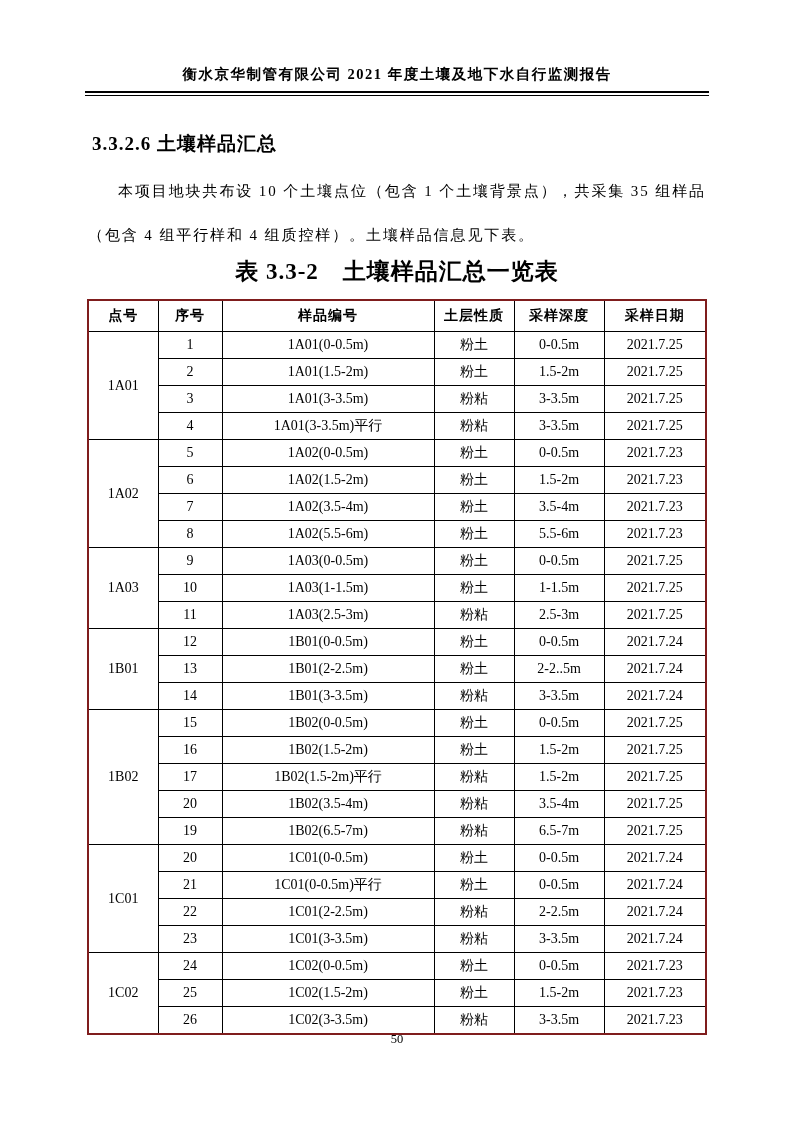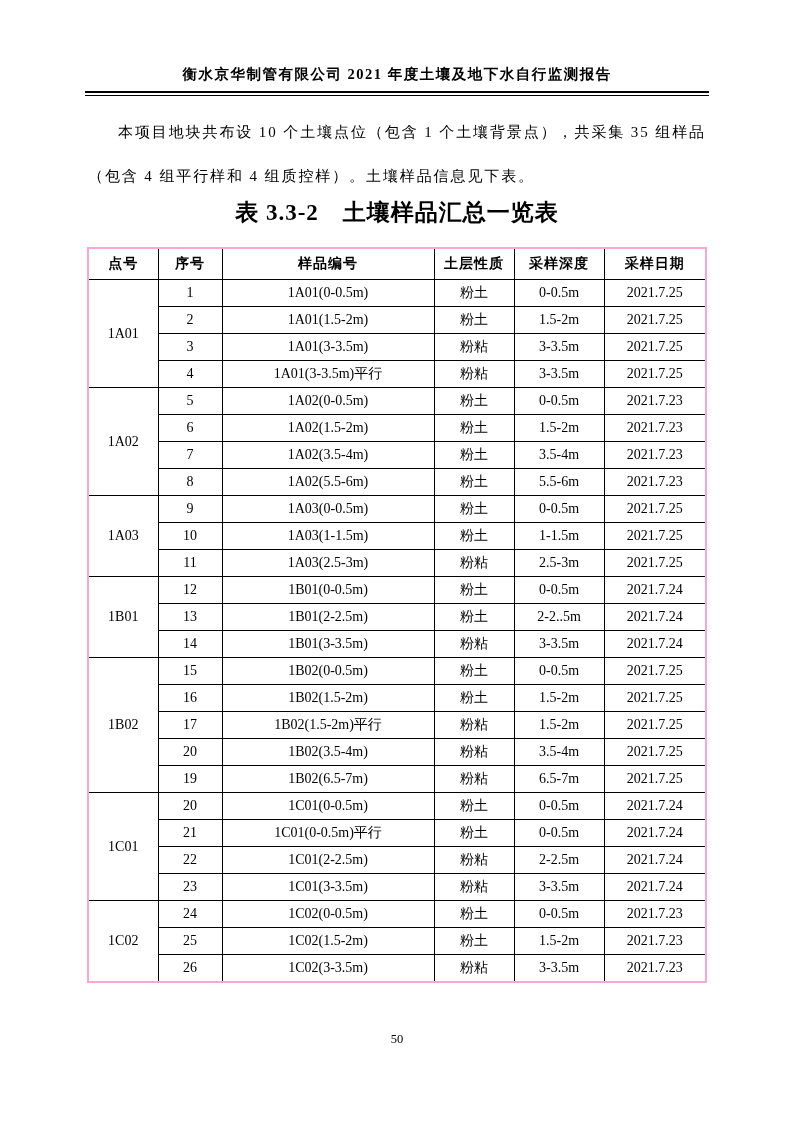--- a/index.html
+++ b/index.html
@@ -54,25 +54,25 @@
   .table-title {
     margin-top: 2px;
     text-align: center;
     font-size: 23px;
     font-weight: bold;
     letter-spacing: 1px;
     line-height: 26px;
   }
   
   table.sample-table {
-    margin: 21px auto 0 auto;
+    margin: 14px auto 0 auto;
     width: 618px;
     border-collapse: collapse;
     table-layout: fixed;
-    border: 2px solid #f9a8d4;
+    border: 2px solid #7f1d1d;
   }
   table.sample-table th,
   table.sample-table td {
     border: 1px solid #000;
     padding: 0;
     text-align: center;
     vertical-align: middle;
     font-size: 14px;
     line-height: 16px;
     overflow: hidden;
@@ -104,20 +104,21 @@
 </style>
 </head>
 <body>
 
 <div class="page">
 
   <div class="doc-header-title">衡水京华制管有限公司 2021 年度土壤及地下水自行监测报告</div>
 
   <div class="doc-header-rule"></div>
 
+  <div class="section-heading">3.3.2.6 土壤样品汇总</div>
 
   <div class="body-paragraph">本项目地块共布设 10 个土壤点位（包含 1 个土壤背景点），共采集 35 组样品（包含 4 组平行样和 4 组质控样）。土壤样品信息见下表。</div>
 
   <div class="table-title">表 3.3-2　土壤样品汇总一览表</div>
 
   <table class="sample-table">
     <colgroup>
       <col class="c-point">
       <col class="c-no">
       <col class="c-sample">

